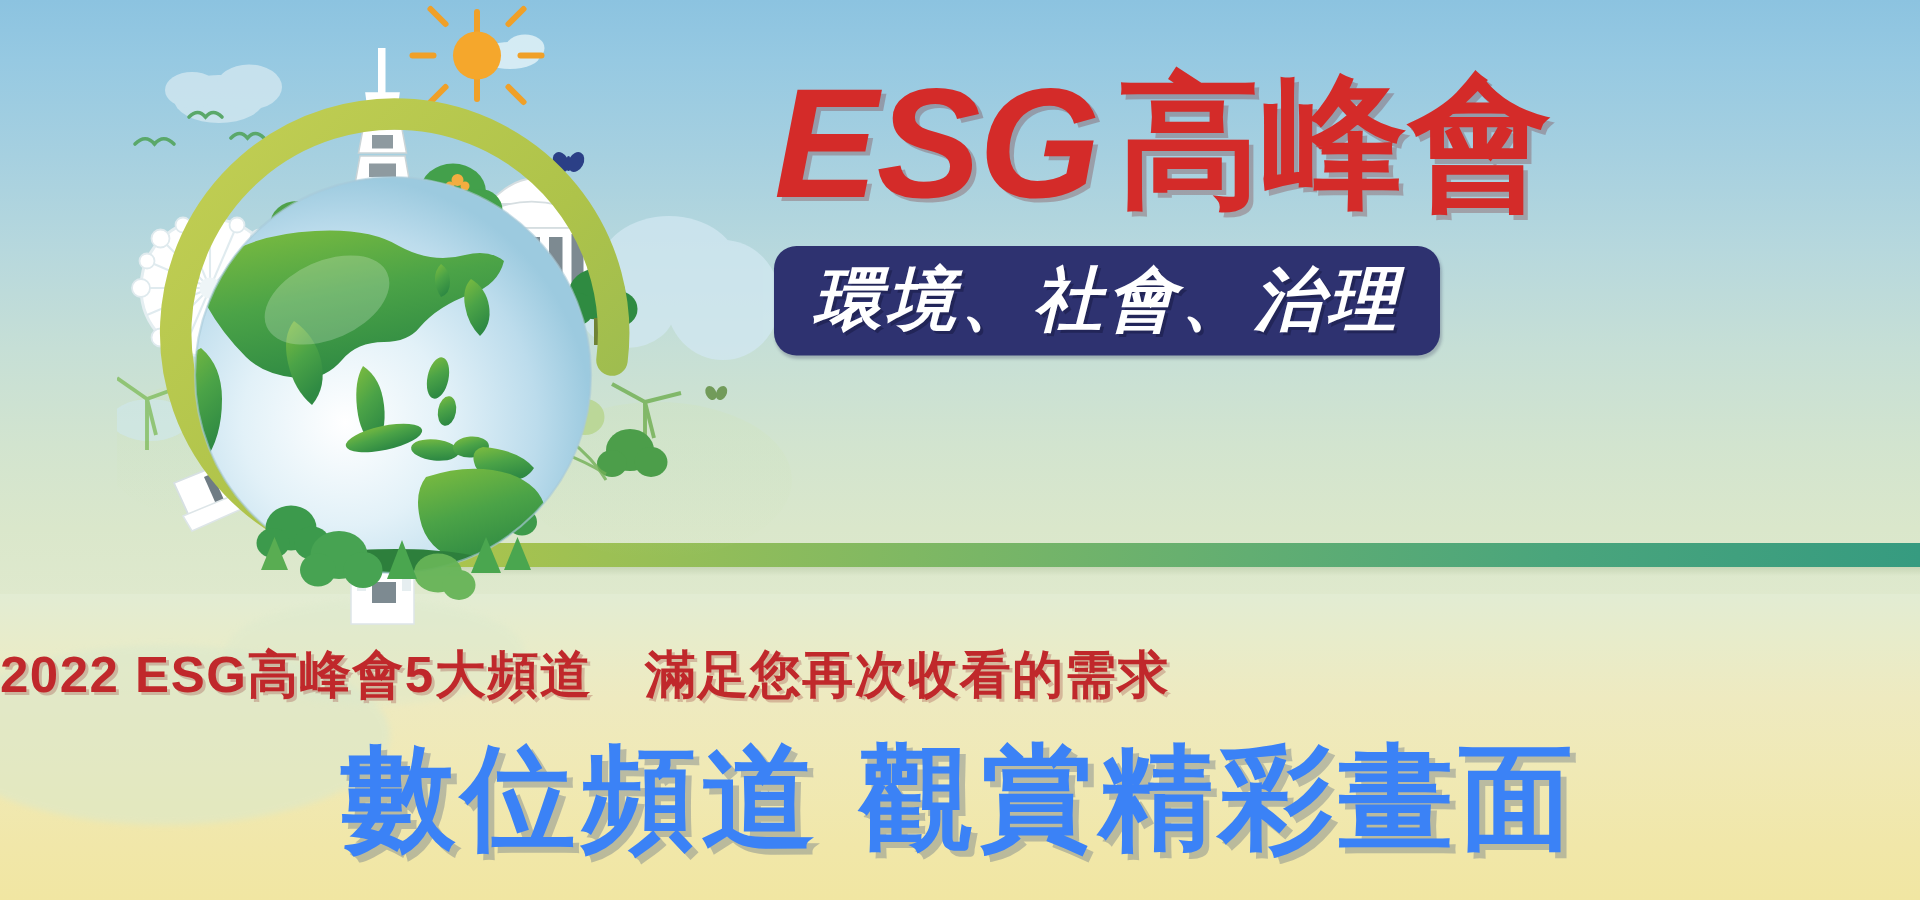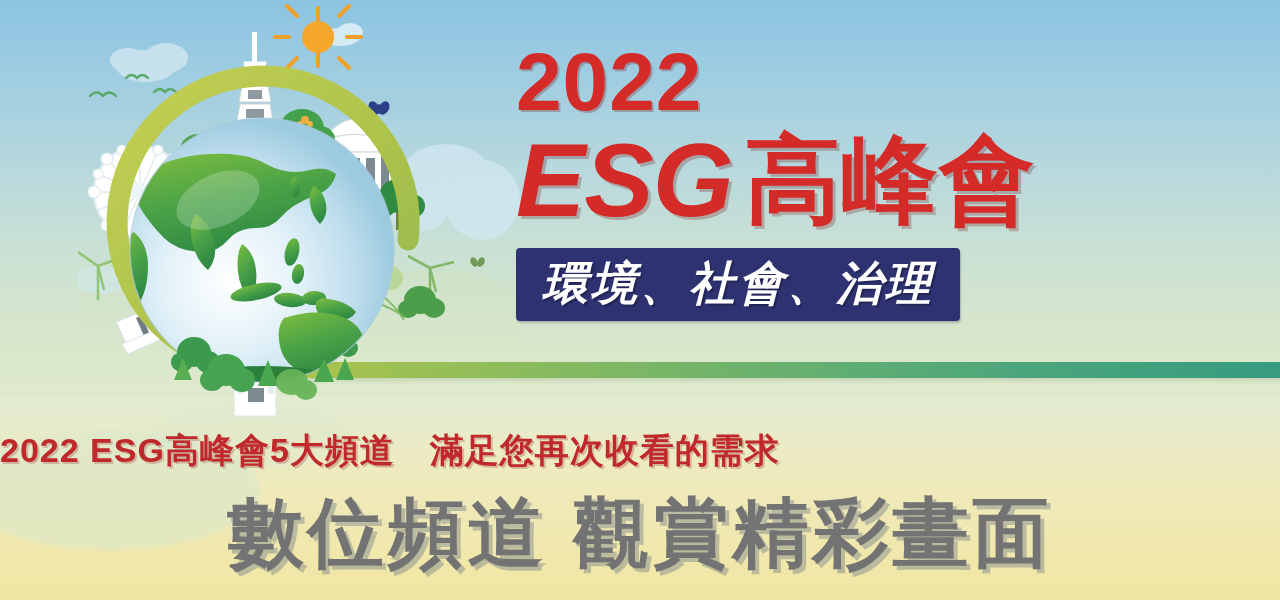--- a/index.html
+++ b/index.html
@@ -132,21 +132,21 @@
     letter-spacing: 1px;
     padding-left: 12px;
     vertical-align: middle;
     font-family: Liberation Sans, sans-serif;
   }
 
   .pill {
     display: inline-block;
     margin-top: 16px;
     padding: 9px 26px 12px 26px;
-    border-radius: 4px;
+    border-radius: 15px;
     background: #2e3270;
     box-shadow: 1px 2px 2px rgba(40,40,80,.25);
   }
   .pill-text {
     display: block;
     color: #ffffff;
     font-size: 46px;
     line-height: 52px;
     font-weight: 700;
     font-style: italic;
@@ -169,21 +169,21 @@
     letter-spacing: 1px;
     text-shadow: 2px 2px 0 rgba(140,30,35,.25);
     white-space: nowrap;
   }
   .promo-main {
     position: absolute;
     left: 0;
     top: 487px;
     width: 1280px;
     text-align: center;
-    color: #737373;
+    color: #3b82f6;
     font-size: 76px;
     line-height: 92px;
     font-weight: 700;
     letter-spacing: 4px;
     text-shadow: 4px 4px 0 rgba(120,130,140,.45);
     white-space: nowrap;
   }
 </style>
 </head>
 <body>
@@ -528,21 +528,20 @@
           <path d="M258 380 l9 -22 l9 22 Z"></path>
         </g>
         <g fill="#59ad52">
           <path d="M96 380 l9 -22 l9 22 Z"></path>
         </g>
       </g>
     </svg>
   </div>
 
   <div class="headline-stack">
-    <div class="year">2022</div>
 
     <div class="esg-line">
       <span class="esg-latin">ESG</span><span class="esg-cjk">高峰會</span>
     </div>
 
     <div class="pill">
       <span class="pill-text">環境、社會、治理</span>
     </div>
   </div>
 

